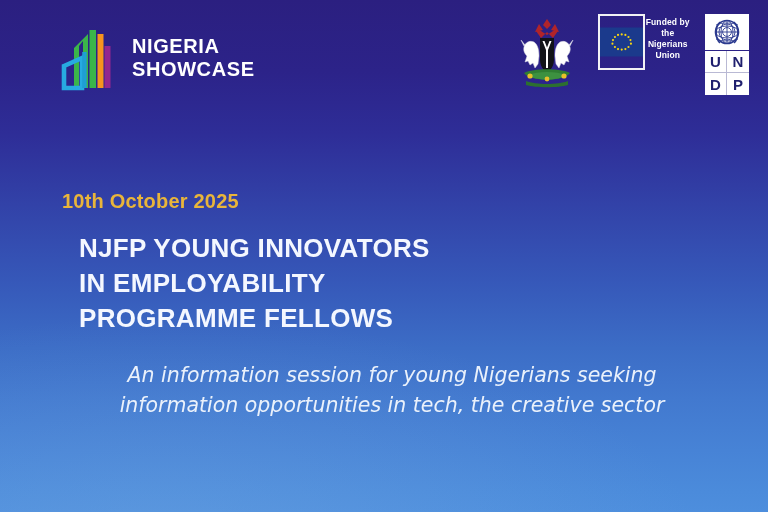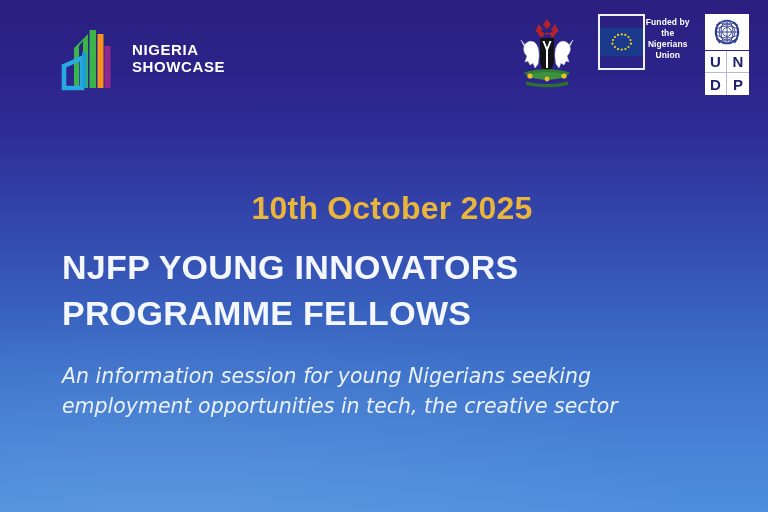--- a/index.html
+++ b/index.html
@@ -67,21 +67,21 @@
   }
   .njfp-words {
     display: flex;
     flex-direction: column;
     justify-content: center;
     line-height: 1.16;
   }
   .njfp-words span {
     color: #ffffff;
     font-weight: bold;
-    font-size: 15px;
+    font-size: 20px;
     letter-spacing: 0.6px;
     white-space: nowrap;
   }
 
   
   .partners {
     position: absolute;
     right: 18px;
     top: 14px;
     display: flex;
@@ -163,45 +163,44 @@
   
   .content {
     position: absolute;
     left: 62px;
     top: 190px;
     width: 660px;
     z-index: 3;
   }
   .event-date {
     color: #e9b53a;
-    font-size: 32px;
+    font-size: 20px;
     font-weight: bold;
     letter-spacing: 0.2px;
     margin: 0 0 18px 0;
-    text-align: center;
   }
   .headline {
-    margin: 0;
+    margin: 17px;
     color: #f4f7ff;
-    font-size: 34px;
+    font-size: 26px;
     font-weight: bold;
     letter-spacing: 0.3px;
     line-height: 1.34;
   }
   .headline .hl-line { display: block; white-space: nowrap; }
 
   .subhead {
     margin: 26px 0 0 0;
     color: #eaf1fb;
     font-size: 20.5px;
     font-style: italic;
     line-height: 1.44;
     font-family: "DejaVu Sans", sans-serif;
   }
-  .subhead .sub-line { display: block; white-space: nowrap; }
+  .subhead .sub-line { display: block; white-space: nowrap; text-align: center; }
 </style>
 </head>
 <body>
 
 <div id="banner">
 
   <div class="header">
 
     <div class="njfp-lockup">
       <svg class="njfp-mark" viewBox="0 0 62 72">
@@ -320,22 +319,23 @@
 
     </div>
   </div>
 
   <div class="content">
 
     <div class="event-date">10th October 2025</div>
 
     <h1 class="headline">
       <span class="hl-line">NJFP YOUNG INNOVATORS</span>
+      <span class="hl-line">IN EMPLOYABILITY</span>
       <span class="hl-line">PROGRAMME FELLOWS</span>
     </h1>
 
     <p class="subhead">
       <span class="sub-line">An information session for young Nigerians seeking</span>
-      <span class="sub-line">employment opportunities in tech, the creative sector</span>
+      <span class="sub-line">information opportunities in tech, the creative sector</span>
     </p>
 
   </div>
 </div>
 
 </body></html>

